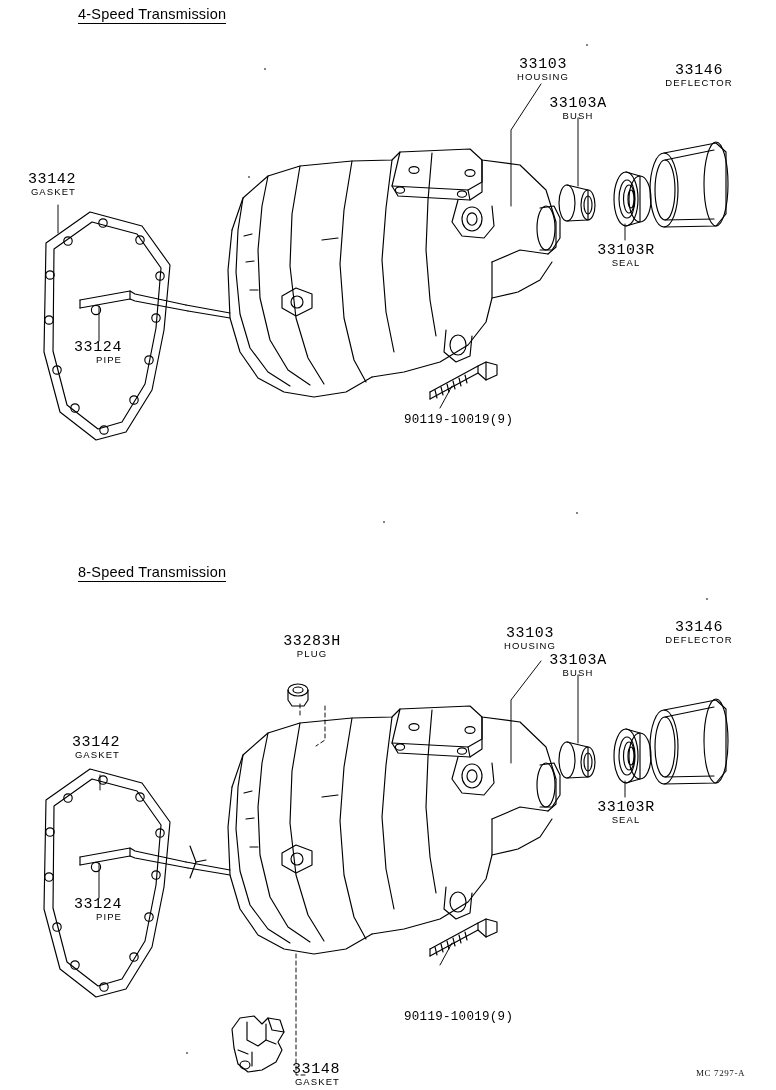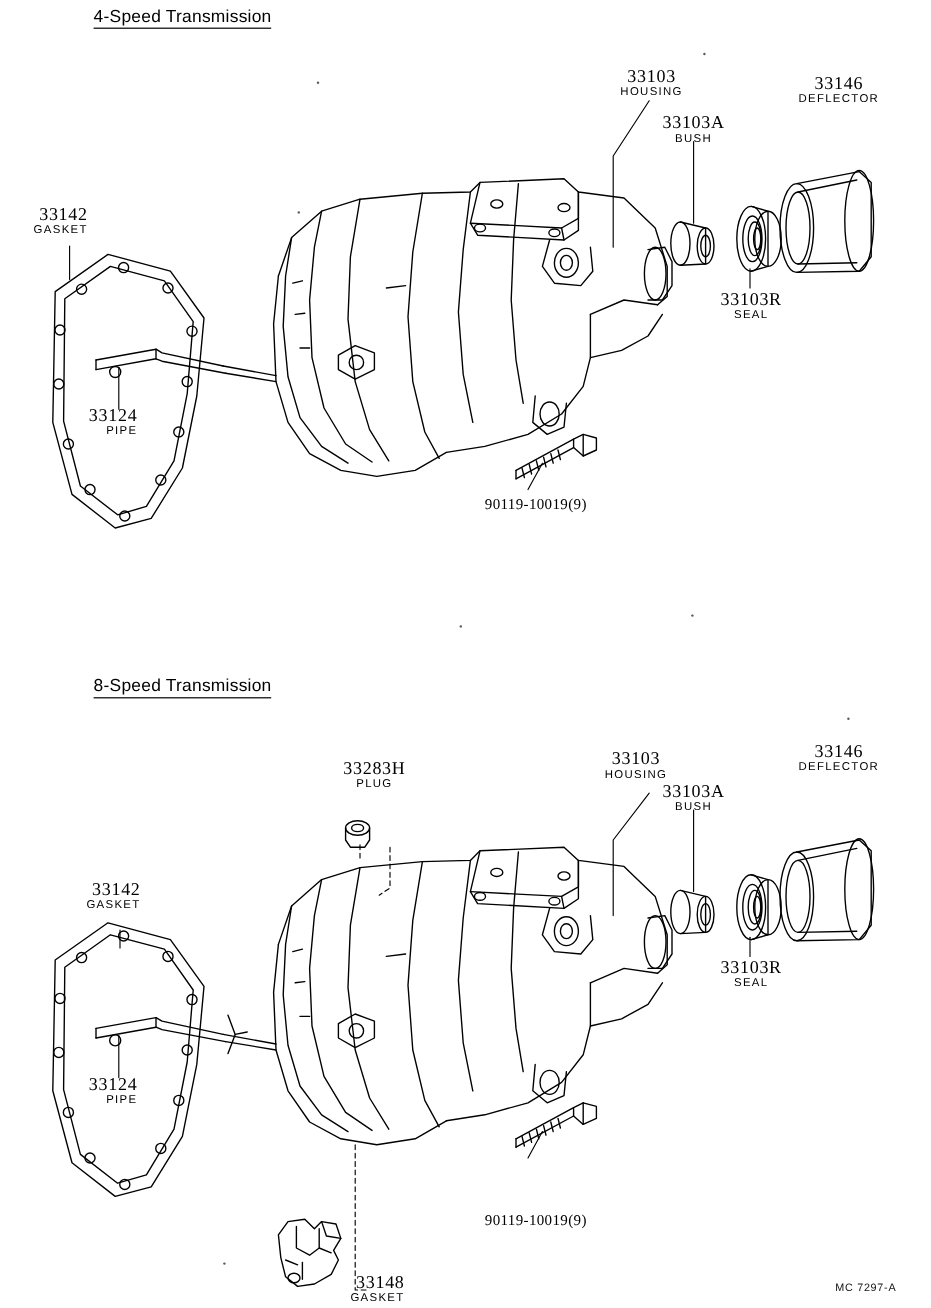--- a/index.html
+++ b/index.html
@@ -40,44 +40,44 @@
   .lbl {
     position: absolute;
     white-space: nowrap;
     text-align: center;
     line-height: 1.05;
   }
   .lbl .num {
     display: block;
     font-size: 15px;
     letter-spacing: 0.6px;
-    font-family: Liberation Serif, serif;
+    font-family: Liberation Mono, monospace;
   }
   .lbl .nm {
     display: block;
     font-size: 9.5px;
     letter-spacing: 1.1px;
     font-family: "Liberation Sans", sans-serif;
     margin-top: -1px;
   }
   .lbl.left {
     text-align: right;
   }
   .bolt-lbl {
     position: absolute;
     font-size: 12.5px;
     letter-spacing: 0.3px;
     white-space: nowrap;
-    font-family: Liberation Serif, serif;
+    font-family: Liberation Mono, monospace;
   }
   .corner-code {
     position: absolute;
     font-size: 9px;
     letter-spacing: 0.6px;
-    font-family: Liberation Sans, sans-serif;
+    font-family: Liberation Serif, serif;
     color: #111;
   }
   .speck {
     position: absolute;
     width: 2px;
     height: 2px;
     background: #000;
     border-radius: 50%;
     opacity: 0.65;
   }

